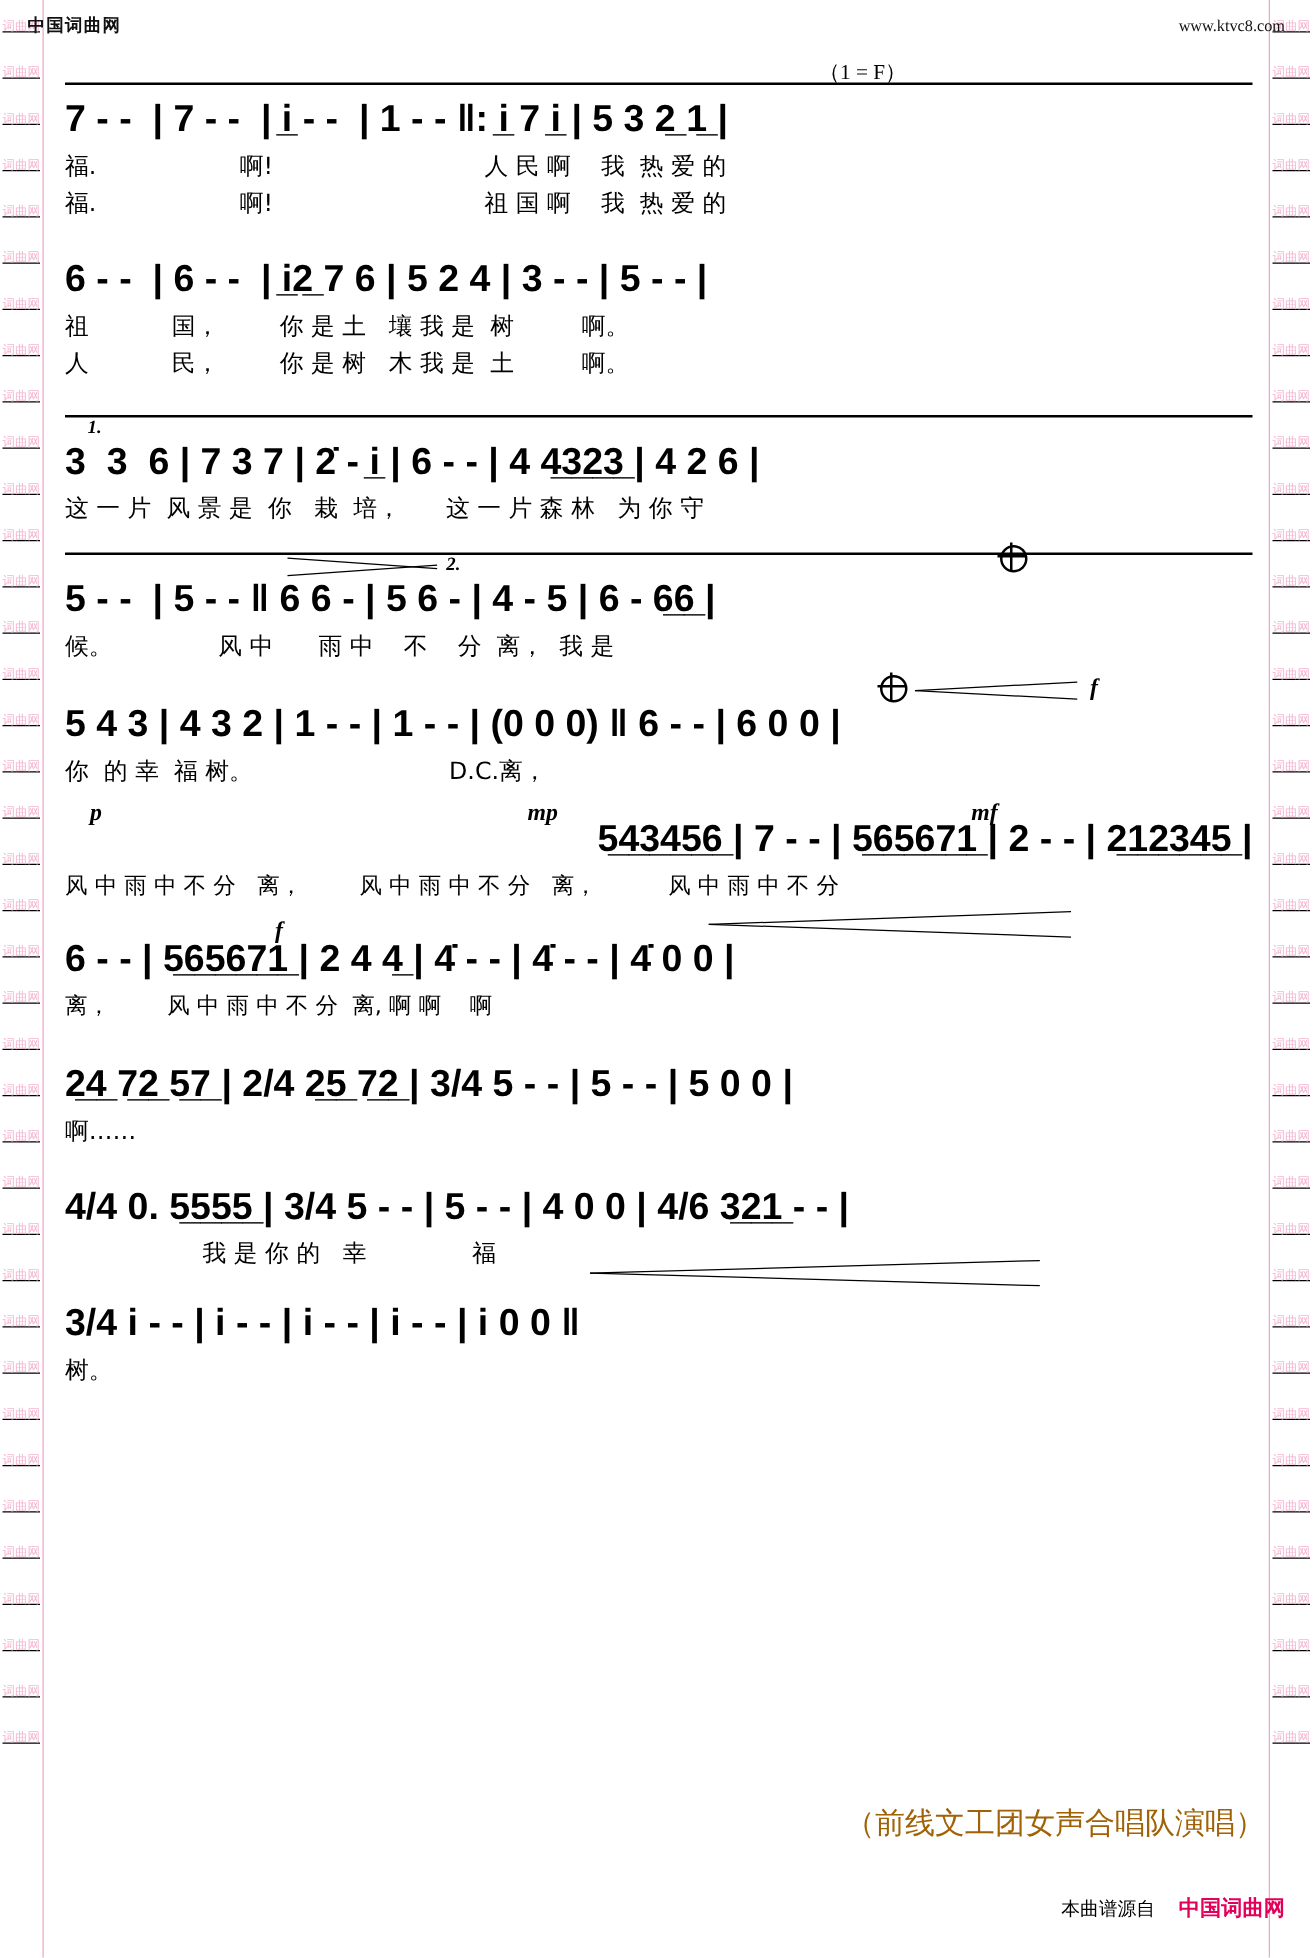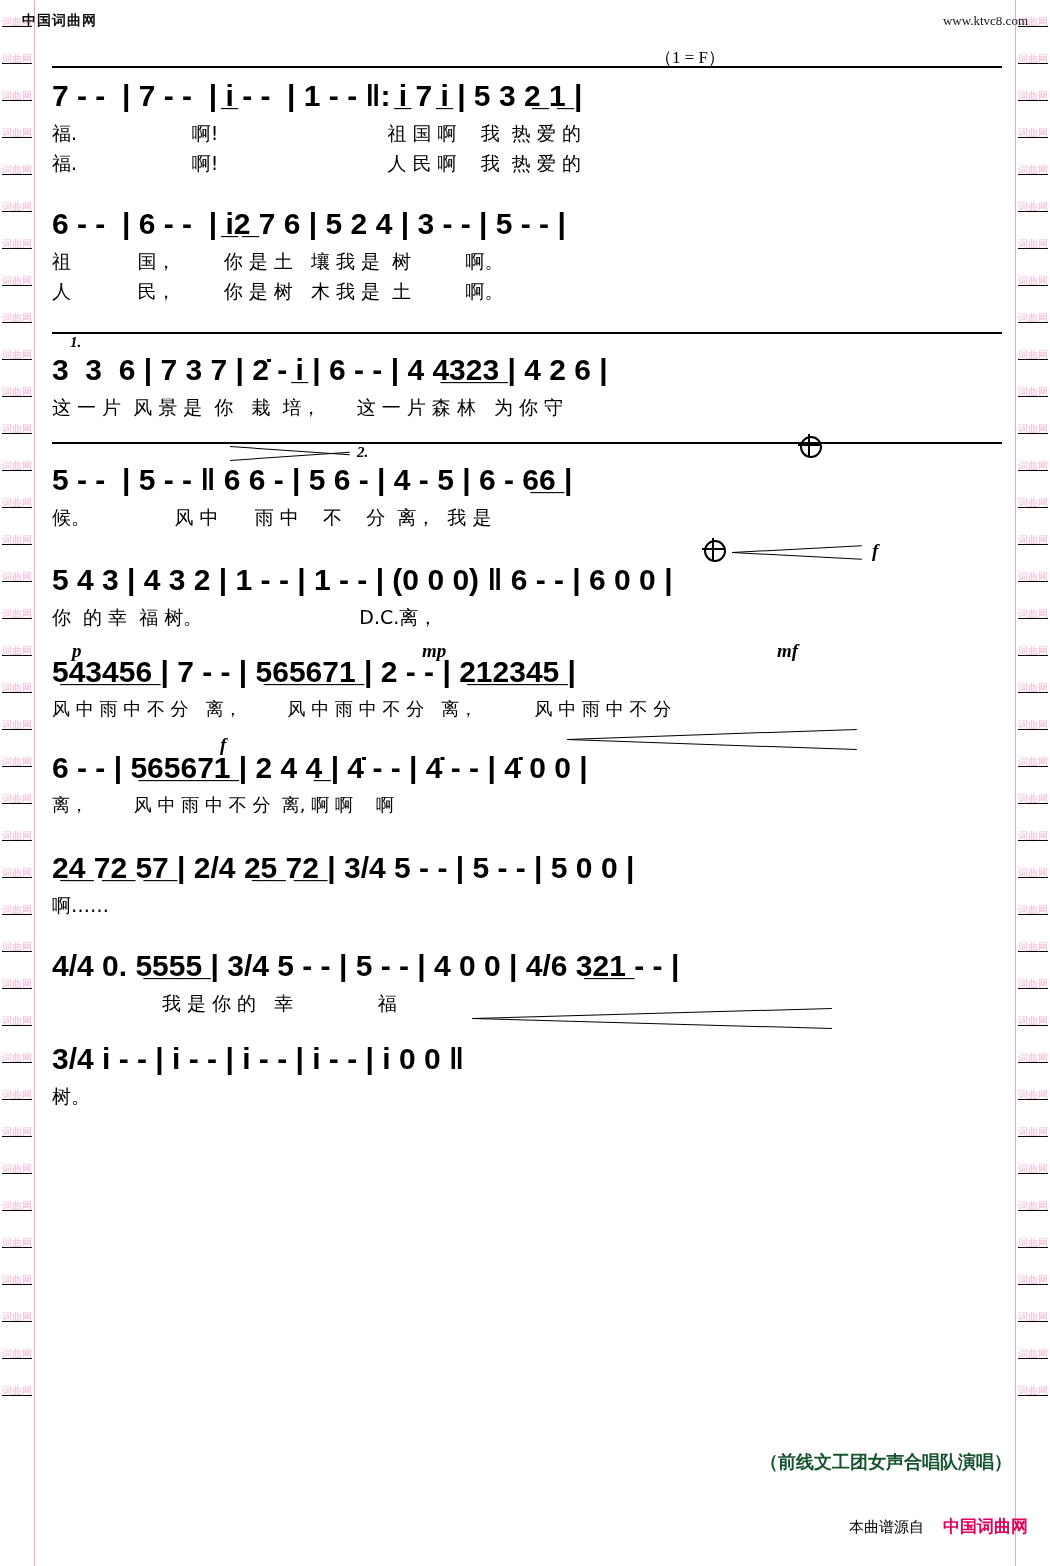--- a/index.html
+++ b/index.html
@@ -92,21 +92,21 @@
   }
   .coda{
     position:absolute;width:18px;height:18px;border:2px solid #000;border-radius:50%;
   }
   .coda:before{content:"";position:absolute;left:-4px;top:6px;width:22px;height:0;border-top:2px solid #000;}
   .coda:after{content:"";position:absolute;left:6px;top:-4px;width:0;height:22px;border-left:2px solid #000;}
   .hairpin{position:absolute;}
   .hairpin span{display:block;position:absolute;height:0;border-top:1.6px solid #000;transform-origin:left center;}
   .footer-credit{
     position:absolute;right:38px;bottom:92px;
-    font-family:"DejaVu Sans", sans-serif;font-size:18px;color:#14532d;font-weight:bold;
+    font-family:"DejaVu Sans", sans-serif;font-size:24px;color:#a16207;
   }
   .footer-source{
     position:absolute;right:22px;bottom:28px;
     font-family:"DejaVu Sans", sans-serif;font-size:15px;color:#000;margin-left:47px;
   }
   .footer-source .brand{color:#e2005a;font-weight:bold;font-size:17px;}
 </style>
 </head>
 <body>
 
@@ -200,22 +200,22 @@
   </div>
 
   <div class="key-sig">（1 = F）</div>
 
   <div class="toprule"></div>
 
   <div class="score">
 
     <div class="system" style="margin-top:10px;">
       <div class="notes">7 - -  | 7 - -  | i̲ - -  | 1 - - ‖: i̲ 7 i̲ | 5 3 2̲ 1̲ |</div>
+      <div class="lyric">福.                   啊!                            人 民 啊    我  热 爱 的</div>
       <div class="lyric">福.                   啊!                            祖 国 啊    我  热 爱 的</div>
-      <div class="lyric">福.                   啊!                            人 民 啊    我  热 爱 的</div>
     </div>
 
     <div class="system" style="margin-top:24px;">
       <div class="notes">6 - -  | 6 - -  | i̲2̲ 7 6 | 5 2 4 | 3 - - | 5 - - |</div>
       <div class="lyric">祖           国，        你 是 土   壤 我 是  树         啊。</div>
       <div class="lyric">人           民，        你 是 树   木 我 是  土         啊。</div>
     </div>
 
     <div class="system" style="margin-top:26px;">
       <div class="rule"></div>
@@ -244,21 +244,21 @@
       </div>
       <div class="dyn" style="left:820px;top:-18px;">f</div>
       <div class="notes">5 4 3 | 4 3 2 | 1 - - | 1 - - | (0 0 0) ‖ 6 - - | 6 0 0 |</div>
       <div class="lyric">你  的 幸  福 树。                          D.C.离，</div>
     </div>
 
     <div class="system" style="margin-top:18px;">
       <div class="dyn" style="left:20px;top:-10px;">p</div>
       <div class="dyn" style="left:370px;top:-10px;font-style:italic;">mp</div>
       <div class="dyn" style="left:725px;top:-10px;">mf</div>
-      <div class="notes" style="margin-top:8px;">5̲4̲3̲4̲5̲6̲ | 7 - - | 5̲6̲5̲6̲7̲1̲ | 2 - - | 2̲1̲2̲3̲4̲5̲ |</div>
+      <div class="notes" style="margin-top:8px;text-align:right;">5̲4̲3̲4̲5̲6̲ | 7 - - | 5̲6̲5̲6̲7̲1̲ | 2 - - | 2̲1̲2̲3̲4̲5̲ |</div>
       <div class="lyric small">风 中 雨 中 不 分   离，        风 中 雨 中 不 分   离，          风 中 雨 中 不 分</div>
     </div>
 
     <div class="system" style="margin-top:22px;">
       <div class="dyn" style="left:168px;top:-12px;">f</div>
       <div class="hairpin" style="left:515px;top:-16px;width:290px;height:18px;">
         <span style="left:0;top:9px;width:290px;transform:rotate(-2deg);"></span>
         <span style="left:0;top:9px;width:290px;transform:rotate(2deg);"></span>
       </div>
       <div class="notes" style="margin-top:10px;">6 - - | 5̲6̲5̲6̲7̲1̲ | 2 4 4̲ | 4̇ - - | 4̇ - - | 4̇ 0 0 |</div>

